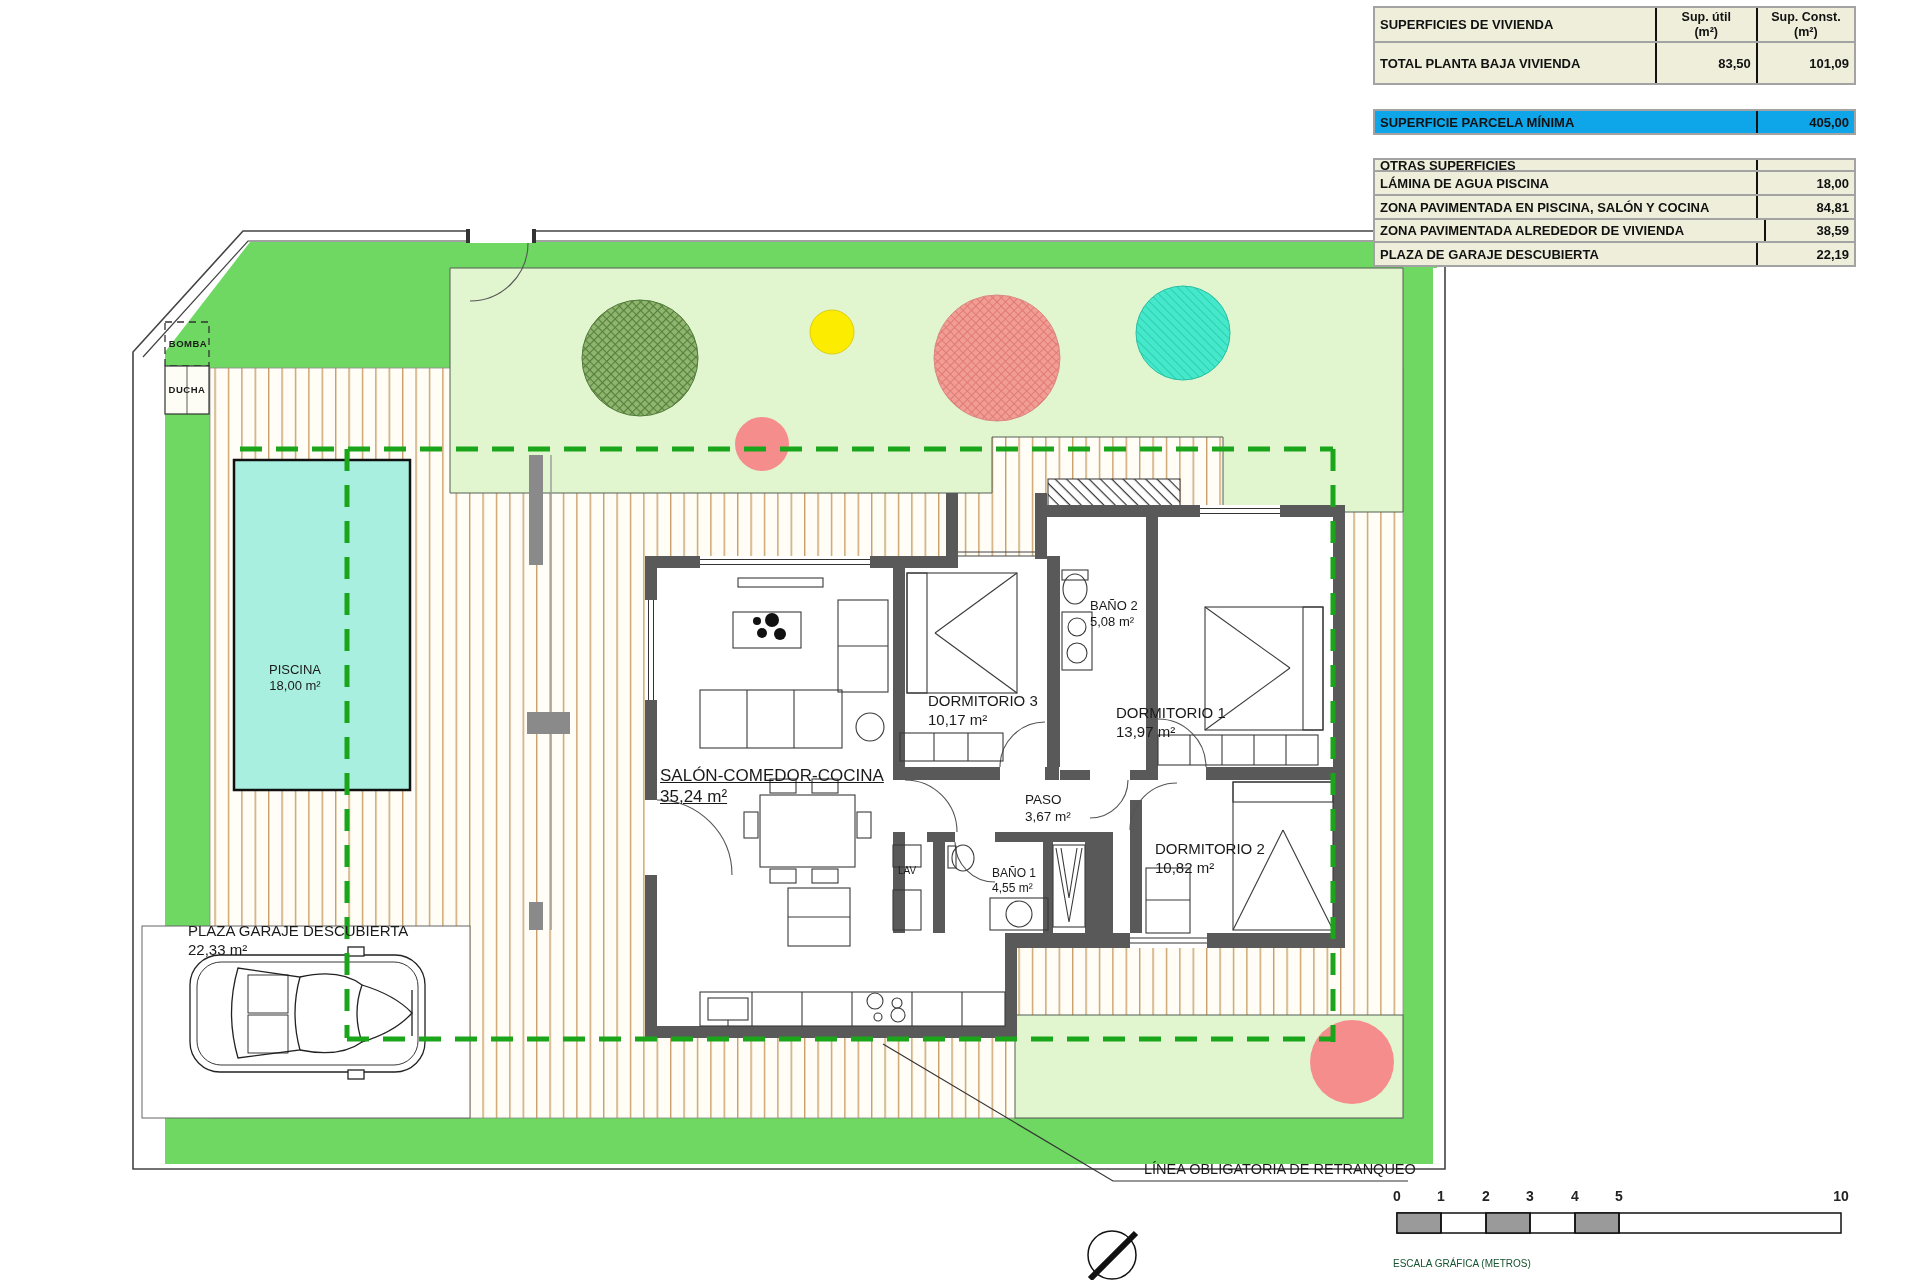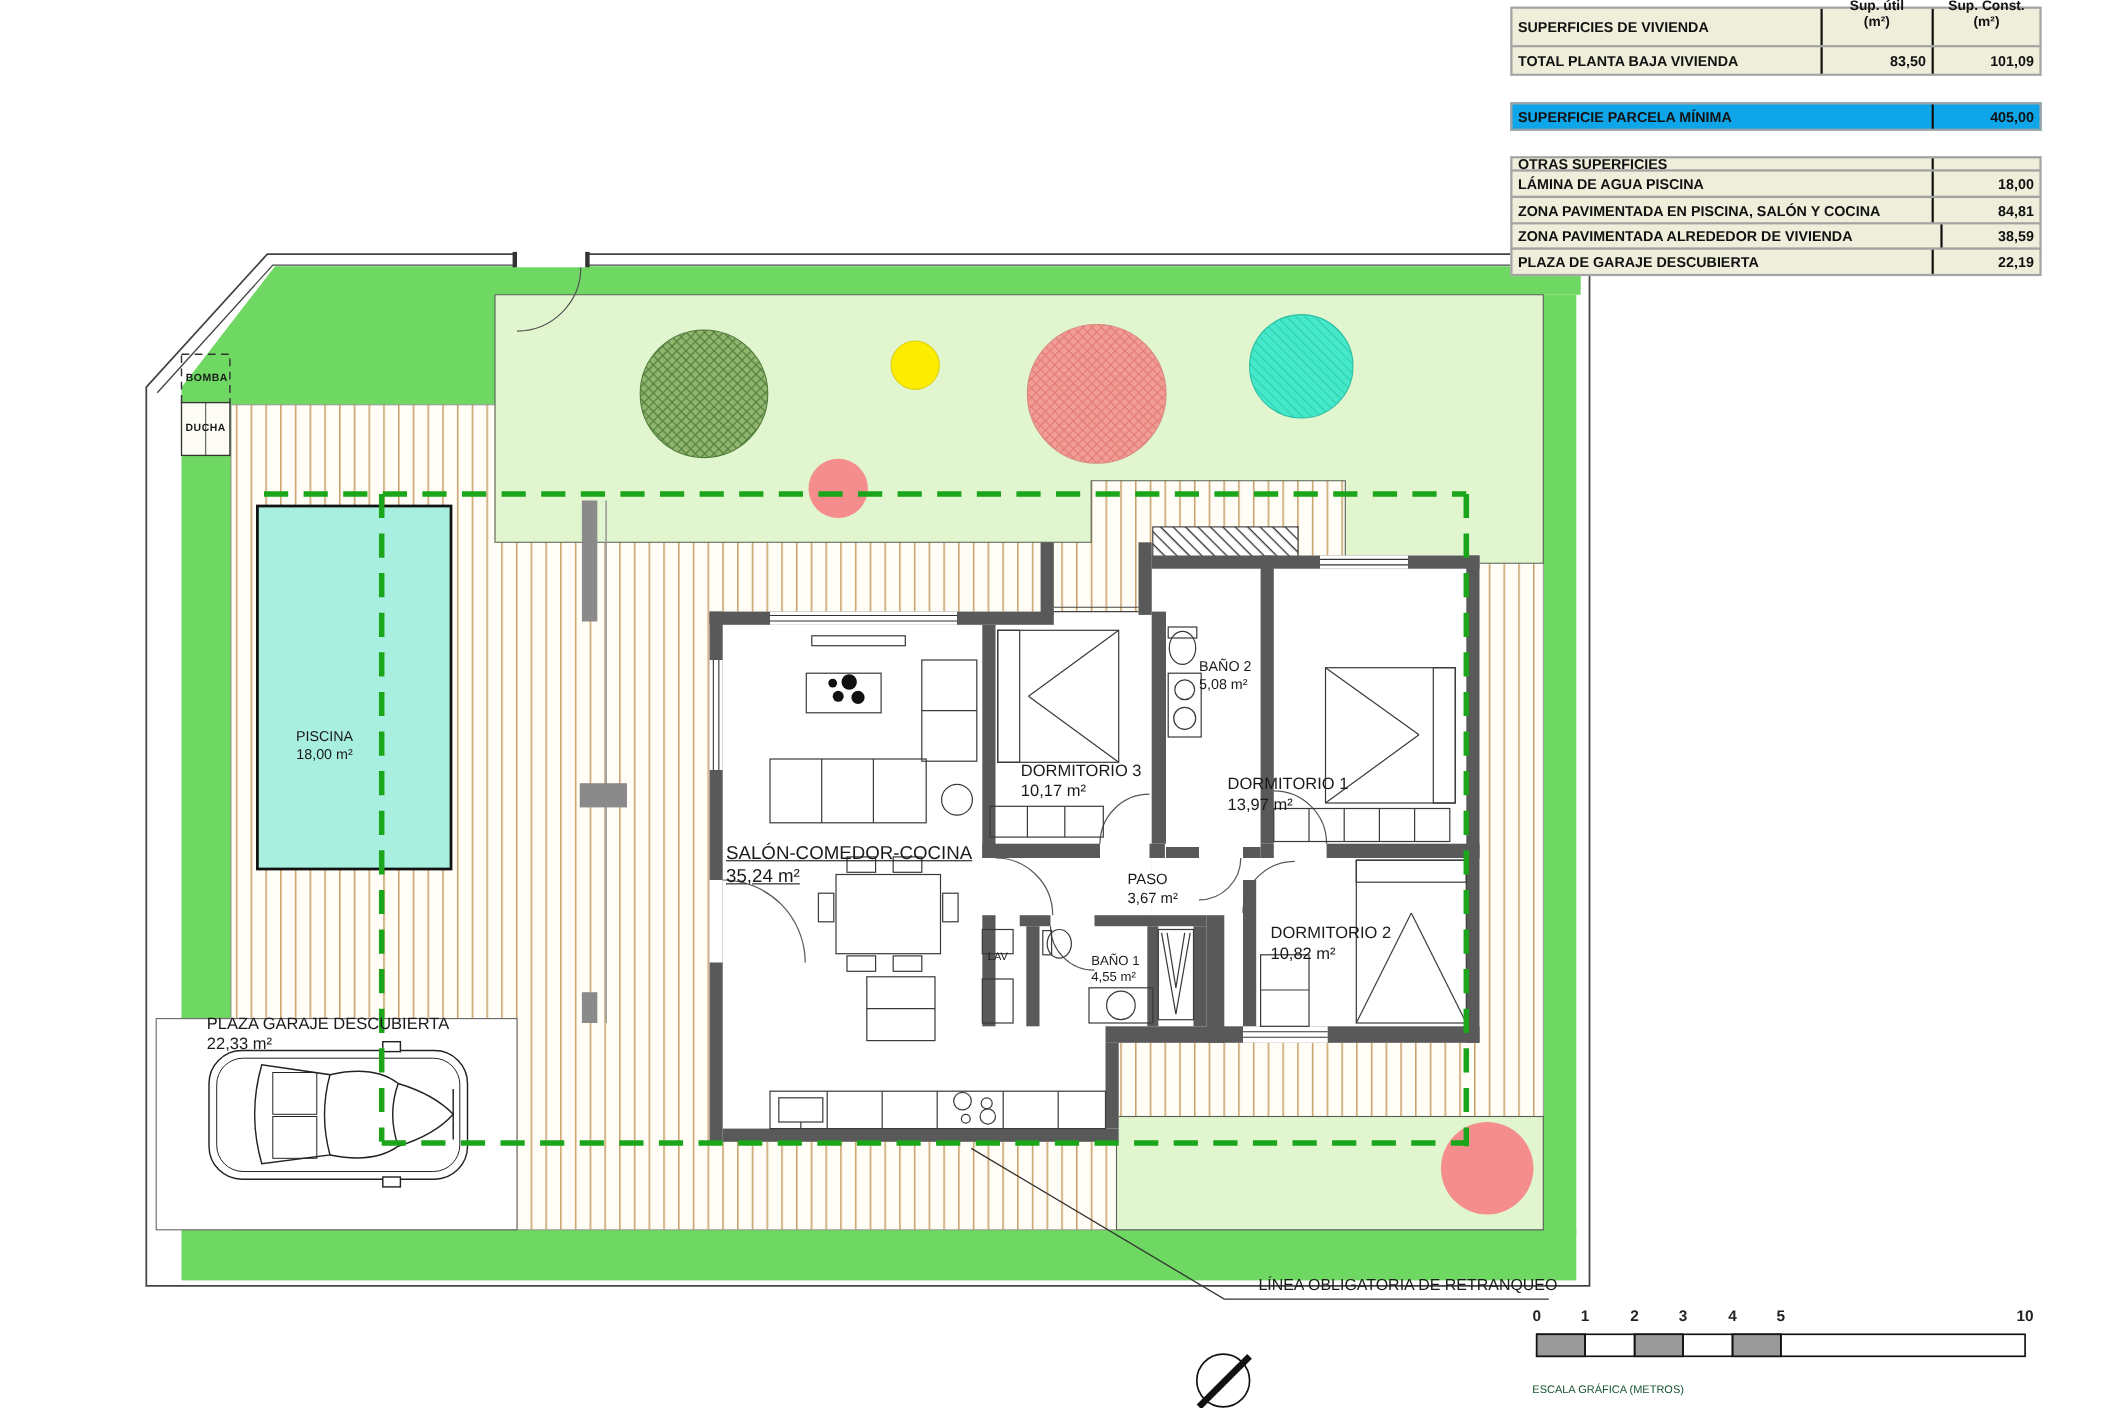--- a/index.html
+++ b/index.html
@@ -14,21 +14,21 @@
   #surf-table{position:absolute;left:1373px;top:6px;width:483px;font-size:13px;font-weight:bold;color:#111;}
   .trow{display:flex;border:2px solid #a3a3a3;background:#eeeedb;box-sizing:border-box;margin-top:-2px;}
   .trow:first-child{margin-top:0;}
   .tgap{height:24px;background:#ffffff;}
   .tc{box-sizing:border-box;display:flex;align-items:center;padding:2px 5px;}
   .tc.lab{width:282px;}
   .tc.lab2{width:384px;}
   .tc.num{justify-content:flex-end;border-left:2px solid #111;}
   .tc.c2{width:102px;}
   .tc.c3{width:99px;}
-  .hdr2{flex-direction:column;justify-content:center;line-height:1.15;font-size:12.5px;padding:14px 2px;text-align:center;}
+  .hdr2{flex-direction:column;justify-content:center;line-height:1.15;font-size:12.5px;padding:2px 2px;text-align:center;}
   .blue{background:#0ea5e9;justify-content:center;}
   
   .tick{position:absolute;top:1188px;transform:translateX(-50%);font-size:14px;font-weight:bold;color:#222;}
   .small-lbl{font-size:9.5px;letter-spacing:0.5px;font-weight:bold;}
 </style>
 </head>
 <body>
 
 <div id="stage">
 
@@ -363,21 +363,21 @@
     <div class="tc lab">SUPERFICIES DE VIVIENDA</div>
     <div class="tc num c2 hdr2">
       <span>Sup. útil</span>
       <span>(m²)</span>
     </div>
     <div class="tc num c3 hdr2">
       <span>Sup. Const.</span>
       <span>(m²)</span>
     </div>
   </div>
-  <div class="trow" style="height:28px;">
+  <div class="trow" style="height:44px;">
     <div class="tc lab">TOTAL PLANTA BAJA VIVIENDA</div>
     <div class="tc num c2">83,50</div>
     <div class="tc num c3">101,09</div>
   </div>
   <div class="tgap" style="height:26px;"></div>
   <div class="trow blue" style="height:26px;">
     <div class="tc lab2">SUPERFICIE PARCELA MÍNIMA</div>
     <div class="tc num c3">405,00</div>
   </div>
   <div class="tgap" style="height:25px;"></div>

